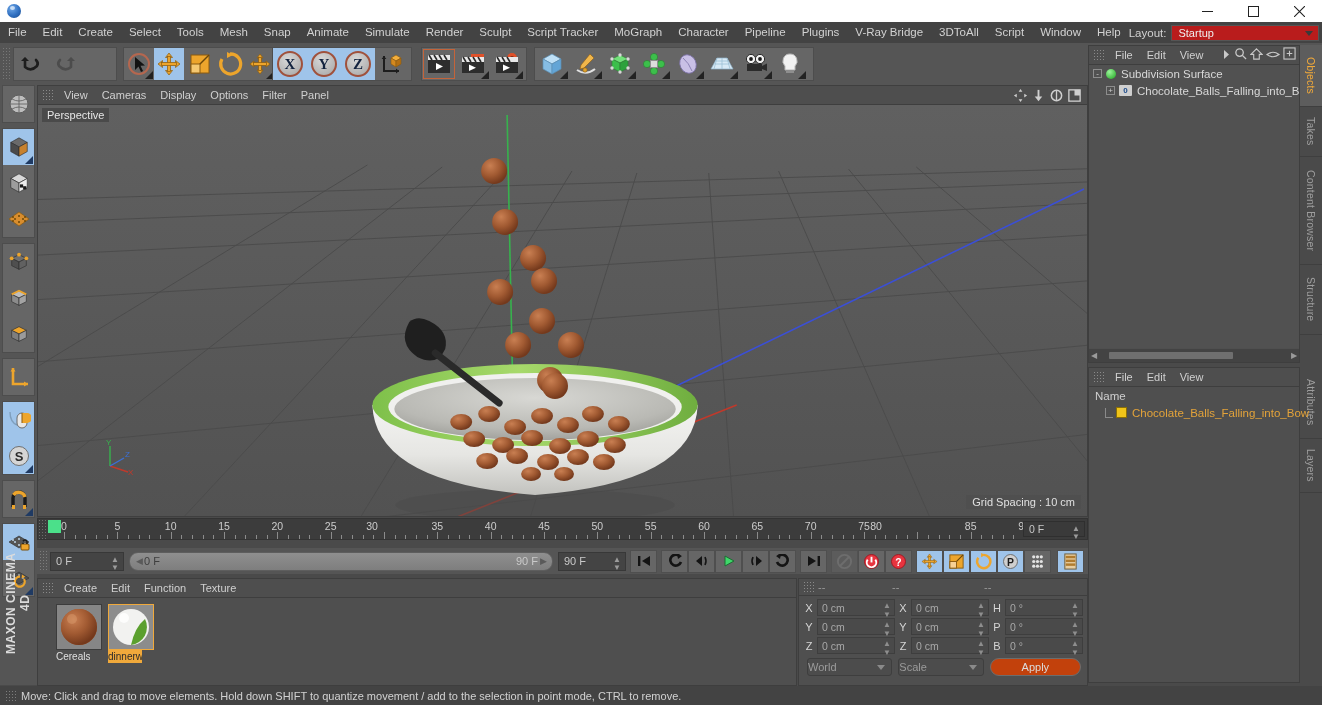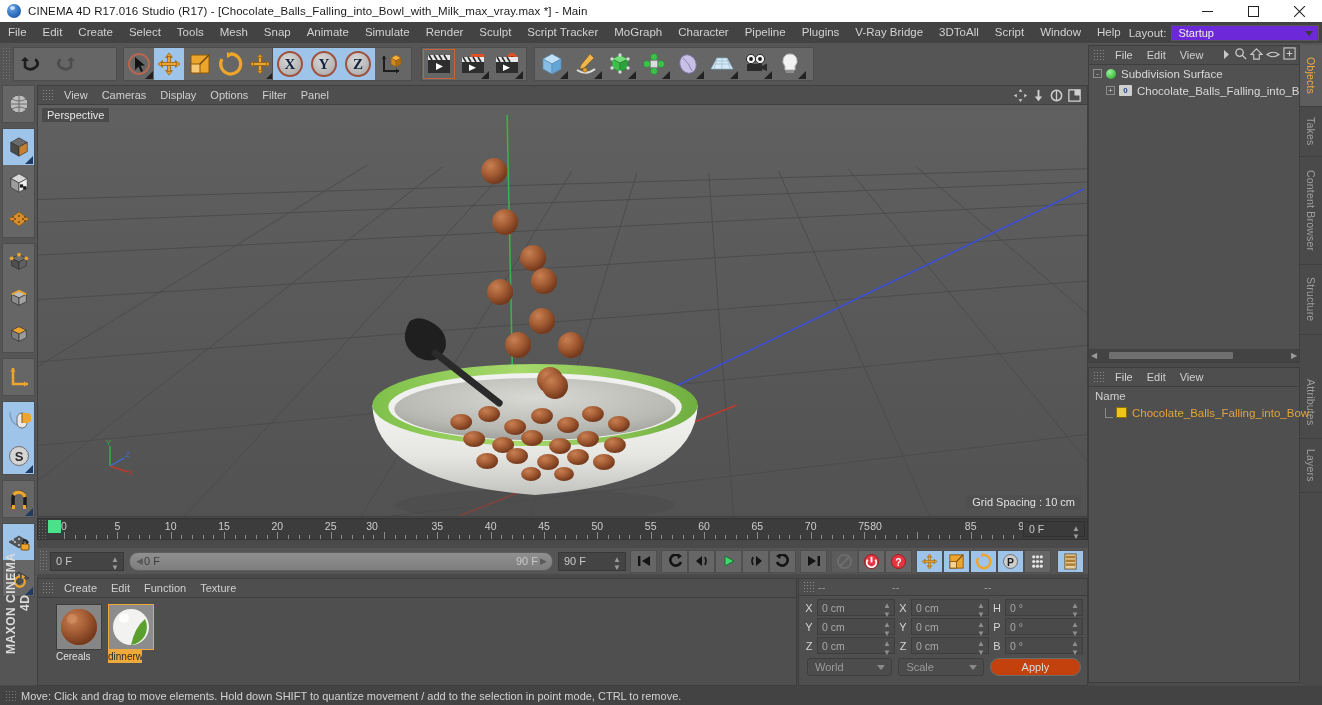--- a/index.html
+++ b/index.html
@@ -43,21 +43,21 @@
     position:absolute; left:0; top:22px; width:1322px; height:21px;
     background:#434343; display:flex; align-items:center;
   }
   .menu-item {
     font-size:11.5px; color:#d2d2d2; padding:0 8px; line-height:21px; height:21px;
     white-space:nowrap;
   }
   .layout-group { margin-left:auto; display:flex; align-items:center; padding-right:4px; }
   .layout-label { font-size:11.5px; color:#d2d2d2; margin-right:5px; }
   .layout-select {
-    width:148px; height:16px; background:#6d28d9; border:1px solid #555;
+    width:148px; height:16px; background:#b91c1c; border:1px solid #555;
     font-size:11px; color:#efefef; display:flex; align-items:center;
     padding-left:6px; position:relative;
   }
   .layout-select .car {
     position:absolute; right:5px; top:5px;
     border-left:4px solid transparent; border-right:4px solid transparent;
     border-top:5px solid #3a3a3a;
   }
   .mb-search { width:18px; height:18px; margin-left:4px; position:relative; }
   .mb-search::before{
@@ -281,21 +281,21 @@
   .co-lbl { width:12px; font-size:11px; color:#d5d5d5; text-align:center; flex:none; }
   .co-in {
     flex:1; height:17px; background:#4a4a4a; border:1px solid #3e3e3e;
     font-size:10.5px; color:#a8a8a8; display:flex; align-items:center; padding-left:4px;
     position:relative;
   }
   .co-in .sp { position:absolute; right:3px; top:2px; color:#8e8e8e; font-size:8px; line-height:1.1; }
   .co-foot { display:flex; align-items:center; gap:6px; padding:3px 6px 0 8px; }
   .co-sel {
     width:86px; height:18px; background:#4c4c4c; border:1px solid #3e3e3e; border-radius:3px;
-    font-size:11px; color:#9b9b9b; display:flex; align-items:center; padding-left:7px; position:relative;
+    font-size:11px; color:#9b9b9b; display:flex; align-items:center; position:relative;
   }
   .co-sel .car { position:absolute; right:6px; top:6px; border-left:4px solid transparent; border-right:4px solid transparent; border-top:5px solid #8a8a8a; }
   .co-apply {
     margin-left:auto; width:92px; height:18px; border-radius:9px;
     background:#c2410c; border:1px solid #6d6d6d;
     font-size:11px; color:#dcdcdc; display:flex; align-items:center; justify-content:center;
   }
 
   
   .statusbar {
@@ -310,21 +310,20 @@
   }
   .right-hscroll .th{ height:7px;margin:2px 0 0 8px; width:100px; background:#6f6f6f;}
 </style>
 </head>
 <body>
 
 <div class="app">
 
   <div class="titlebar">
     <div class="tb-icon"></div>
-    <div class="tb-title">CINEMA 4D R17.016 Studio (R17) - [Chocolate_Balls_Falling_into_Bowl_with_Milk_max_vray.max *] - Main</div>
     <div class="tb-ctrls">
       <div class="tb-btn">
         <svg width="11" height="11" viewBox="0 0 11 11">
             <rect x="0" y="5" width="11" height="1" fill="#222"></rect>
           </svg>
       </div>
       <div class="tb-btn">
         <svg width="11" height="11" viewBox="0 0 11 11">
             <rect x="0.5" y="0.5" width="10" height="10" fill="none" stroke="#222"></rect>
           </svg>

